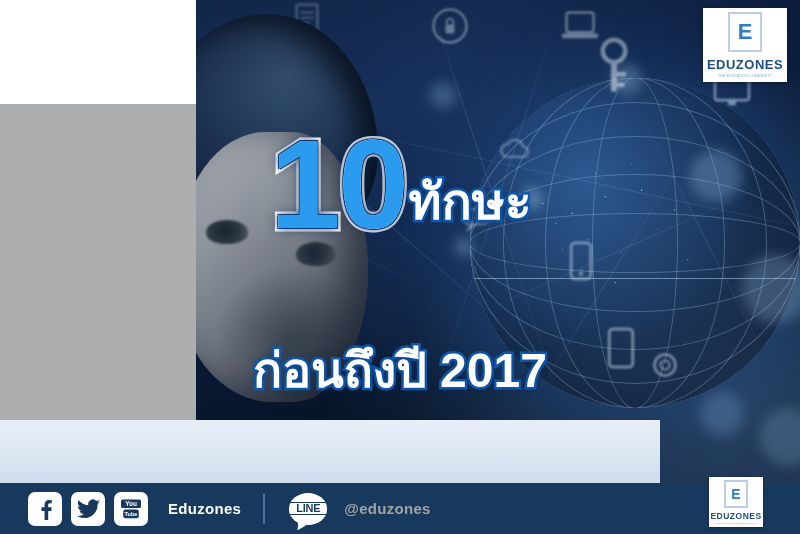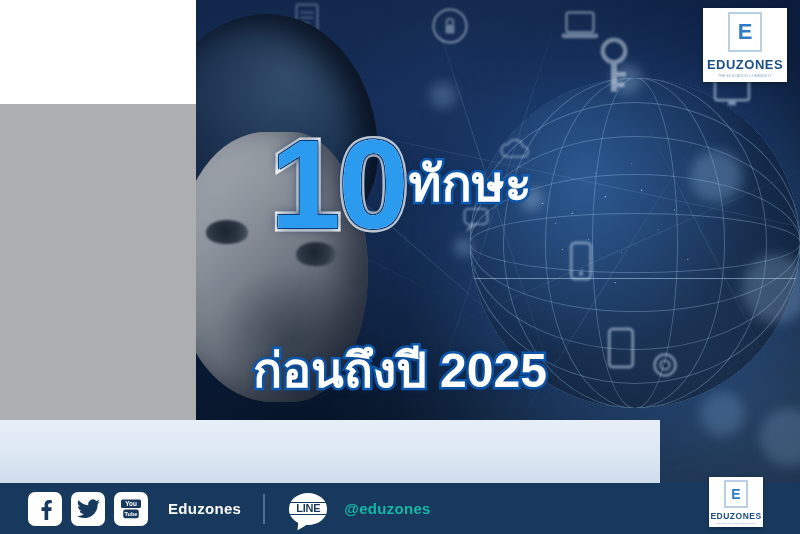--- a/index.html
+++ b/index.html
@@ -151,21 +151,21 @@
   .sic svg{display:block;}
   .f-brand{color:#fff;font-size:15px;font-weight:700;margin-left:20px;letter-spacing:.3px;}
   .f-div{width:2px;height:30px;background:#4e7096;margin-left:22px;}
   .line-badge{position:relative;width:38px;height:32px;border-radius:50%/48%;background:#fff;
     margin-left:24px;display:flex;align-items:center;justify-content:center;}
   .line-badge::after{content:"";position:absolute;left:9px;bottom:-6px;width:0;height:0;
     border-left:7px solid #fff;border-top:6px solid #fff;border-right:5px solid transparent;
     border-bottom:5px solid transparent;transform:rotate(6deg);}
   .line-badge span{color:#17395e;font-size:11px;font-weight:700;letter-spacing:-.2px;
     border:1.6px solid #17395e;border-radius:3px;padding:0 14px;line-height:11px;}
-  .f-handle{color:#14b8a6;font-size:15px;font-weight:700;margin-left:17px;letter-spacing:.3px;}
+  .f-handle{color:#a3a3a3;font-size:15px;font-weight:700;margin-left:17px;letter-spacing:.3px;}
 </style>
 </head>
 <body>
 
 <div id="stage">
 
   <div class="bg-layer bg-base"></div>
 
   <div class="bg-layer beams">
     <div class="beam" style="left:-40px;top:60px;width:560px;transform:rotate(26deg);"></div>
@@ -279,23 +279,23 @@
   <div class="topstrip-shade"></div>
   <div class="panel-white"></div>
   <div class="panel-gray"></div>
   <div class="panel-lowwhite"></div>
 
   <div class="headline">
     <div class="hl-row" style="top:112px;">
       <span style="position:relative;display:inline-block;vertical-align:middle;">
         <span class="num-outer">10</span>
         <span class="num">10</span>
-      </span><span class="word-blue" style="position:relative;top:12px;left:2px;text-align:right;">ทักษะ</span>
-    </div>
-    <div class="hl-row line3" style="top:332px;">ก่อนถึงปี 2025</div>
+      </span><span class="word-blue" style="position:relative;top:30px;left:2px;text-align:right;">ทักษะ</span>
+    </div>
+    <div class="hl-row line3" style="top:332px;">ก่อนถึงปี 2017</div>
   </div>
 
   <div class="logo-card" id="logo-top">
     <div class="ebox">
       <span class="eletter">E</span>
     </div>
     <div class="ename">EDUZONES</div>
     <div class="etag">THE EDUCATION COMMUNITY</div>
   </div>
 

